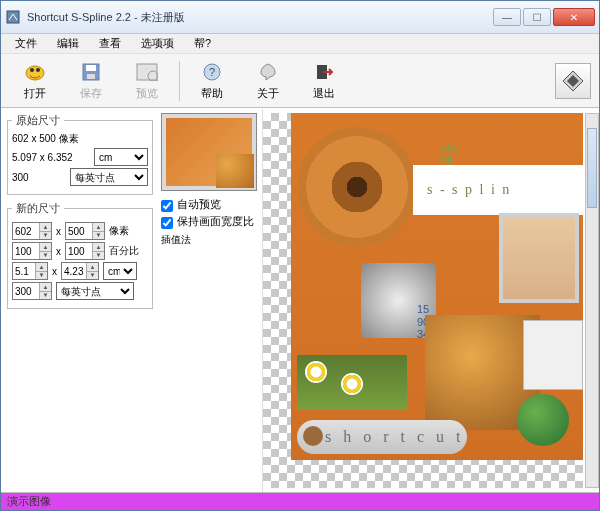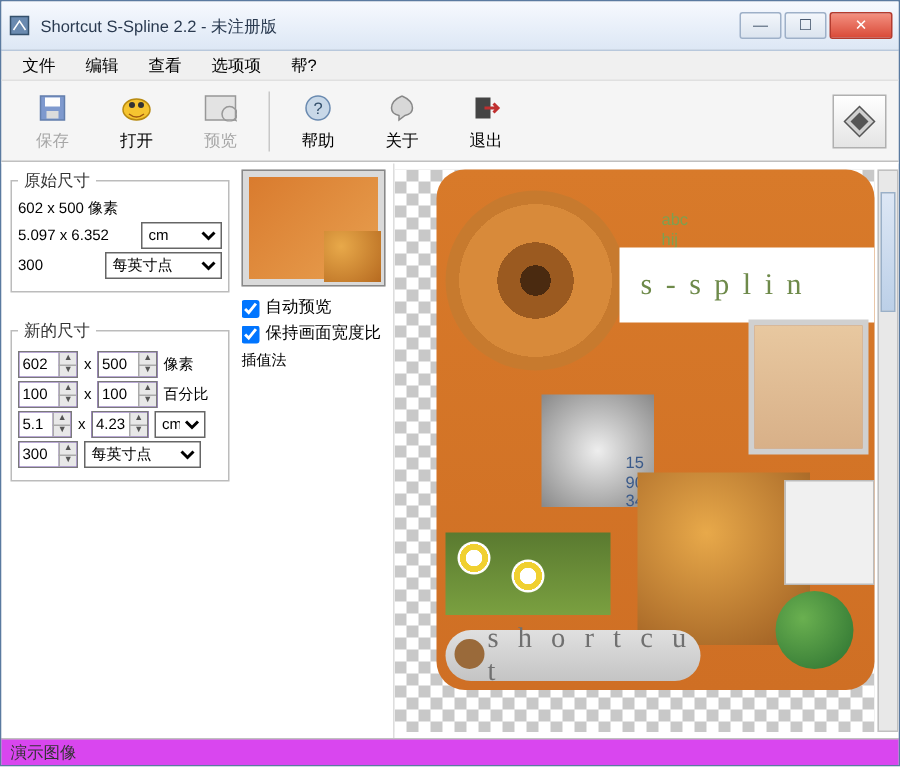--- a/index.html
+++ b/index.html
@@ -14,53 +14,53 @@
 .menubar { height: 20px; background: #f0f0f0; display: flex; align-items: center; padding: 0 4px; gap: 0; border-bottom: 1px solid #e0e0e0;}
 .menu-item { padding: 2px 10px; cursor: default; }
 .toolbar { height: 54px; background: #f5f5f5; border-bottom: 1px solid #c0c0c0; display: flex; align-items: center; padding: 2px 6px; }
 .tool-btn { width: 56px; height: 48px; display: flex; flex-direction: column; align-items: center; justify-content: center; gap: 2px; border: 1px solid transparent; }
 .tool-btn .ticon { width: 24px; height: 24px; display:flex;align-items:center;justify-content:center; }
 .tool-btn.disabled { color: #999; opacity: .85; }
 .tool-sep { width: 1px; height: 40px; background: #c8c8c8; margin: 0 4px; }
 .tool-spacer { flex:1; }
 .tool-right { width: 36px; height: 36px; border: 1px solid #b0b0b0; background: linear-gradient(#fff,#e4e4e4); display:flex;align-items:center;justify-content:center; margin-right:2px;}
 .content { flex: 1; display: flex; background: #fff; border-top: 1px solid #fff;}
-.left-panel { width: 156px; padding: 4px 4px 0 6px; display:flex; flex-direction:column; gap:18px;}
+.left-panel { width: 156px; padding: 4px 4px 0 6px; display:flex; flex-direction:column; gap:6px;}
 fieldset { border: 1px solid #bcbcbc; padding: 4px 4px 6px 4px; }
 legend { padding: 0 4px; color: #333; }
 .row { display:flex; align-items:center; gap:4px; margin: 2px 0; }
 .val-text { font-size: 10px; }
 select { height: 18px; border: 1px solid #666; background: #fff; font-size: 10px; }
 .spinner { display:flex; border: 1px solid #7a7a7a; height:18px; background:#6d28d9; }
 .spinner input { border: none; width: 26px; text-align: left; padding: 0 2px; font-size:10px; outline:none; }
 .spinner .btns { display:flex; flex-direction:column; width:12px; }
 .spinner .btns span { flex:1; background:#e8e8e8; border-left:1px solid #aaa; display:flex;align-items:center;justify-content:center; font-size:6px; color:#555; line-height:1;}
 .spinner .btns span:first-child{border-bottom:1px solid #aaa;}
 .mid-panel { width: 105px; padding: 4px 4px 0 4px; }
 .thumb { width: 96px; height: 78px; border: 1px solid #888; margin-bottom: 6px; background:#dadada; position:relative; overflow:hidden;}
 .thumb-inner{position:absolute; inset:4px; background:linear-gradient(135deg,#d97b2e,#e8a050); }
 .thumb-tiger{position:absolute; right:2px; bottom:2px; width:38px;height:34px; background:radial-gradient(circle at 30% 30%,#e8a94a,#b66a20);}
 .chk-row { display:flex; align-items:flex-end; gap:4px; margin:2px 0; font-size:10px;}
 .chk-row input { width:12px; height:12px; }
 .mid-label { font-size:10px; margin-top:4px; }
 .preview { flex: 1; position: relative; overflow: hidden; border-left: 1px solid #ddd; padding:4px 14px 4px 0;}
 .checker { position:absolute; inset:4px 16px 4px 0; background:
   repeating-conic-gradient(#c8c8c8 0 25%, #fff 0 50%) 0 0/16px 16px; }
-.poster { position:absolute; top:4px; left:28px; right:16px; bottom:32px; background: linear-gradient(#d87a2a,#cf6f24); overflow:hidden;border-radius:19px; }
+.poster { position:absolute; top:4px; left:28px; right:16px; bottom:32px; background: linear-gradient(#d87a2a,#cf6f24); overflow:hidden; }
 .p-eye{position:absolute; top:14px; left:6px; width:120px;height:120px; border-radius:50%; background:radial-gradient(circle at 50% 50%, #4a2a10 0 12%, #9b5a20 12% 30%, #d88a3a 30% 60%, #c77a2e 60% 100%);}
-.p-banner{position:absolute; top:52px; right:0; width:170px; height:50px; background:#fff; display:flex;align-items:center; padding-left:14px; color:#6e8a4a; font-size:20px; letter-spacing:2px; font-family: Georgia, serif;}
+.p-banner{position:absolute; top:52px; right:0; width:170px; height:50px; background:#fff; display:flex;align-items:center; padding-left:14px; color:#6e8a4a; font-size:14px; letter-spacing:2px; font-family: Georgia, serif;}
 .p-alpha{position:absolute; top:28px; left:150px; color:#7da050; font-size:16px; font-family:Georgia,serif; line-height:1.2;}
 .p-nums{position:absolute; top:190px; left:126px; color:#3a5a8a; font-size:14px; font-family:Georgia,serif; line-height:1.15;}
 .p-face{position:absolute; top:100px; right:4px; width:80px;height:90px; background:linear-gradient(#e8c8a0,#d8b088); border:4px solid #d0d0d0;}
 .p-turbine{position:absolute; top:150px; left:70px; width:75px;height:75px; background:radial-gradient(circle,#eee,#888);}
 .p-flowers{position:absolute; bottom:50px; left:6px; width:110px; height:55px; background:linear-gradient(#5a7a30,#7aa040);}
 .p-flowers::before{content:"";position:absolute;top:6px;left:8px;width:22px;height:22px;border-radius:50%;background:radial-gradient(circle,#fff 35%,#f0d030 36% 60%,#fff 61%);}
 .p-flowers::after{content:"";position:absolute;top:18px;left:44px;width:22px;height:22px;border-radius:50%;background:radial-gradient(circle,#fff 35%,#f0d030 36% 60%,#fff 61%);}
 .p-tiger{position:absolute; bottom:30px; left:134px; width:115px;height:115px; background:radial-gradient(circle at 40% 35%,#e8a94a,#9a5a20); }
-.p-shortcut{position:absolute; bottom:6px; left:6px; width:170px; height:34px; border-radius:17px; background:linear-gradient(#e0e0e0,#c4c4c4); display:flex;align-items:center; padding-left:28px; color:#707070; font-size:19px; letter-spacing:4px; font-family:Georgia,serif;}
+.p-shortcut{position:absolute; bottom:6px; left:6px; width:170px; height:34px; border-radius:17px; background:linear-gradient(#e0e0e0,#c4c4c4); display:flex;align-items:center; padding-left:28px; color:#707070; font-size:16px; letter-spacing:4px; font-family:Georgia,serif;}
 .p-shortcut::before{content:"";position:absolute;left:6px;top:6px;width:20px;height:20px;border-radius:50%;background:#9a6a3a;}
 .p-dino{position:absolute; bottom:14px; right:14px; width:52px;height:52px; border-radius:50%; background:radial-gradient(circle at 35% 35%,#6ab050,#2a7030);}
 .p-geo{position:absolute; bottom:70px; right:0; width:60px;height:70px; background:#f0f0f0; border:1px solid #bbb;}
 .scroll-v{position:absolute; top:4px; right:0; bottom:4px; width:14px; background:#e8e8e8; border:1px solid #c0c0c0;}
 .scroll-v .thumb-bar{position:absolute; top:14px; left:1px; right:1px; height:80px; background:linear-gradient(#dde7f5,#bcd0e8); border:1px solid #9ab0c8;}
 .statusbar { height: 18px; background: #d946ef; border-top: 1px solid #c0c0c0; display:flex; align-items:center; padding:0 6px; color:#333;}
 </style>
 </head>
 <body>
 
@@ -82,40 +82,40 @@
 
   <div class="menubar">
     <div class="menu-item">文件</div>
     <div class="menu-item">编辑</div>
     <div class="menu-item">查看</div>
     <div class="menu-item">选项项</div>
     <div class="menu-item">帮?</div>
   </div>
 
   <div class="toolbar">
-    <div class="tool-btn disabled">
-      <span class="ticon">
-          <svg width="20" height="20">
-            <rect x="2" y="2" width="16" height="16" fill="#6a8ac8" stroke="#4a6aa0"></rect>
-            <rect x="5" y="3" width="10" height="6" fill="#fff"></rect>
-            <rect x="6" y="12" width="8" height="5" fill="#d8d8d8"></rect>
-          </svg>
-        </span>
-      <span>保存</span>
-    </div>
     <div class="tool-btn">
       <span class="ticon">
           <svg width="22" height="18">
             <ellipse cx="11" cy="10" rx="9" ry="7" fill="#f5c430" stroke="#b88a10"></ellipse>
             <circle cx="8" cy="7" r="2" fill="#333"></circle>
             <circle cx="14" cy="7" r="2" fill="#333"></circle>
             <path d="M6 13 Q11 17 16 13" stroke="#a05a10" fill="none"></path>
           </svg>
         </span>
       <span>打开</span>
+    </div>
+    <div class="tool-btn disabled">
+      <span class="ticon">
+          <svg width="20" height="20">
+            <rect x="2" y="2" width="16" height="16" fill="#6a8ac8" stroke="#4a6aa0"></rect>
+            <rect x="5" y="3" width="10" height="6" fill="#fff"></rect>
+            <rect x="6" y="12" width="8" height="5" fill="#d8d8d8"></rect>
+          </svg>
+        </span>
+      <span>保存</span>
     </div>
     <div class="tool-btn disabled">
       <span class="ticon">
           <svg width="22" height="18">
             <rect x="1" y="1" width="20" height="16" fill="#e0e0e0" stroke="#888"></rect>
             <circle cx="17" cy="13" r="5" fill="none" stroke="#888"></circle>
             <line x1="20" y1="16" x2="23" y2="19" stroke="#888"></line>
           </svg>
         </span>
       <span>预览</span>

